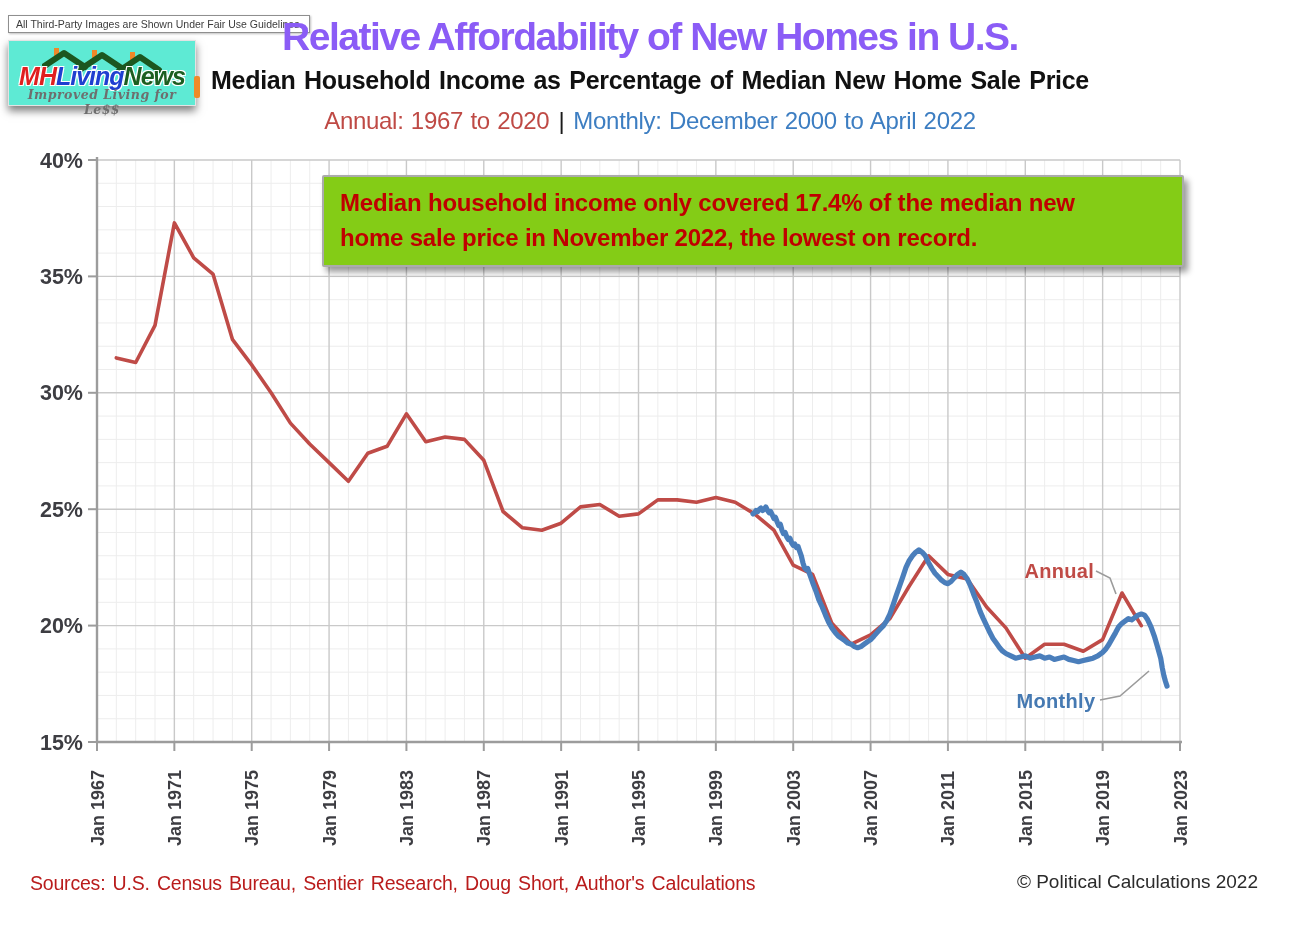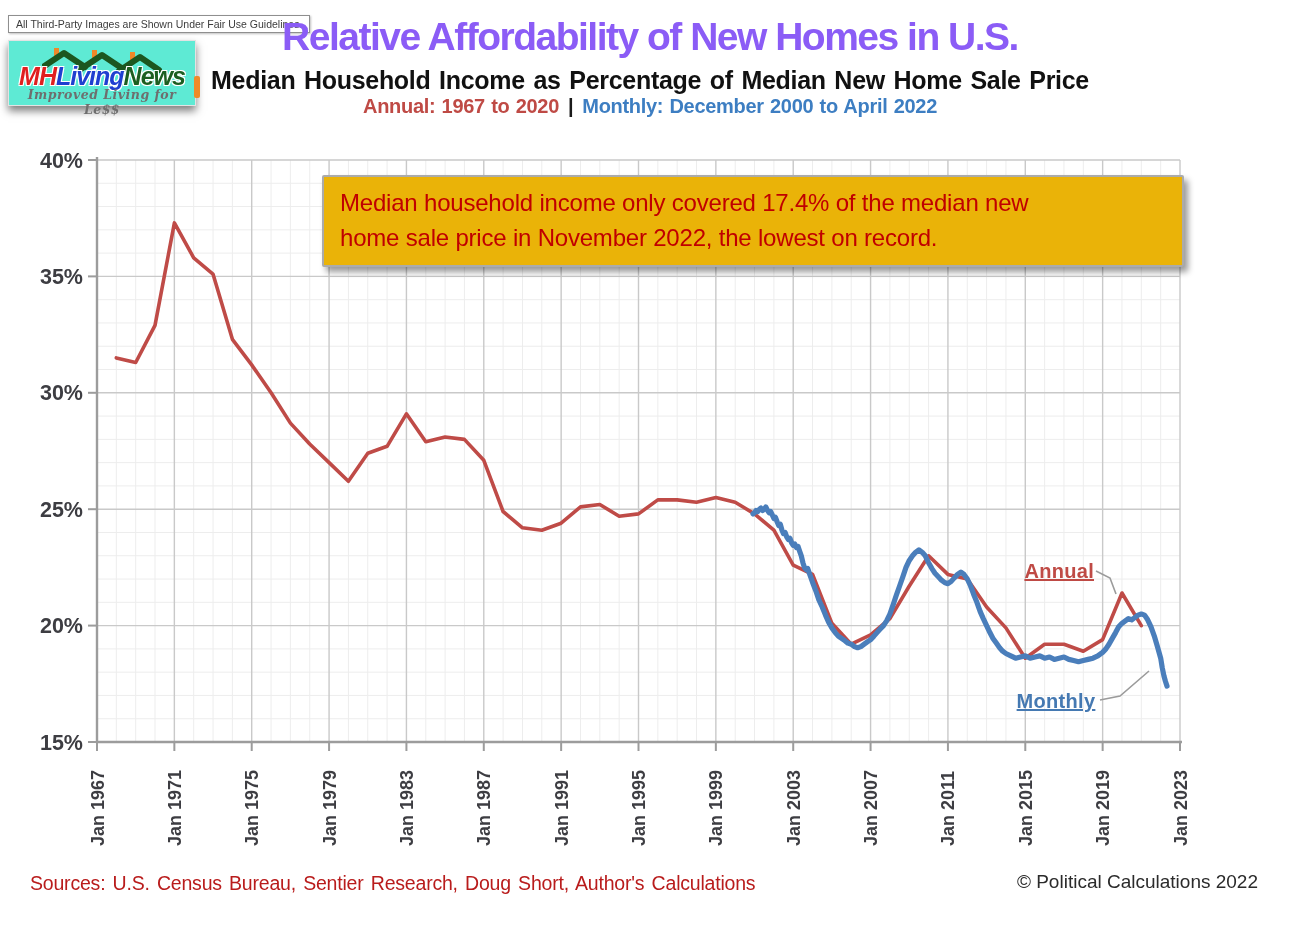--- a/index.html
+++ b/index.html
@@ -20,34 +20,34 @@
   .logo-mh{color:#e01f1f;}.logo-living{color:#1f3fd0;}.logo-news{color:#1b5e20;}
   .tagline{position:absolute;left:0;top:46px;width:100%;text-align:center;
     font-family:"DejaVu Serif","Liberation Serif",serif;font-style:italic;font-weight:bold;
     font-size:12.5px;color:#6e6e6e;letter-spacing:.5px;}
   .orange-sliver{left:194px;top:76px;width:6px;height:22px;background:#f08a28;border-radius:2px;}
 
   
   .title-block{left:155px;top:16px;width:990px;text-align:center;z-index:2;}
   .main-title{font-size:39px;font-weight:bold;color:#8b5cf6;letter-spacing:-1.5px;line-height:1.1;}
   .sub-title{font-size:25px;font-weight:bold;color:#111;letter-spacing:-.3px;margin-top:7px;word-spacing:2px;}
-  .range-line{font-size:20px;font-weight:bold;letter-spacing:-.3px;margin-top:0;word-spacing:1px;}
+  .range-line{font-size:24px;font-weight:normal;letter-spacing:-.3px;margin-top:12px;word-spacing:1px;}
   .range-annual{color:#bf4a45;}
   .range-sep{color:#1a1a1a;margin:0 9px;}
   .range-monthly{color:#3d7ec2;}
 
   
   .annotation{left:322px;top:175px;width:862px;box-sizing:border-box;z-index:3;
-    background:#eab308;border:2px solid #ababab;border-radius:2px;
+    background:#84cc16;border:2px solid #ababab;border-radius:2px;
     box-shadow:4px 5px 6px rgba(0,0,0,.4);padding:9px 16px;
-    font-size:24px;font-weight:normal;color:#c00000;line-height:1.45;letter-spacing:-.2px;}
+    font-size:24px;font-weight:bold;color:#c00000;line-height:1.45;letter-spacing:-.2px;}
   .annotation div{white-space:nowrap;}
 
   
-  .series-label{z-index:3;font-size:20px;font-weight:bold;letter-spacing:.3px;text-decoration:underline;}
+  .series-label{z-index:3;font-size:20px;font-weight:bold;letter-spacing:.3px;}
   .lab-annual{left:1014px;top:560px;width:80px;text-align:right;color:#bf4a45;}
   .lab-monthly{left:1014px;top:690px;width:84px;text-align:center;color:#4579b2;}
 
   
   .sources{left:30px;top:872px;font-size:19.5px;color:#b91c1c;letter-spacing:-.2px;word-spacing:2px;}
   .copyright{right:32px;top:871px;font-size:19px;color:#2b2b2b;}
 
   svg.chart{left:0;top:0;z-index:1;}
   .xlab{font-weight:bold;fill:#3d3d42;font-size:18px;}
   .ylab{font-weight:bold;fill:#3d3d42;font-size:21.5px;}

